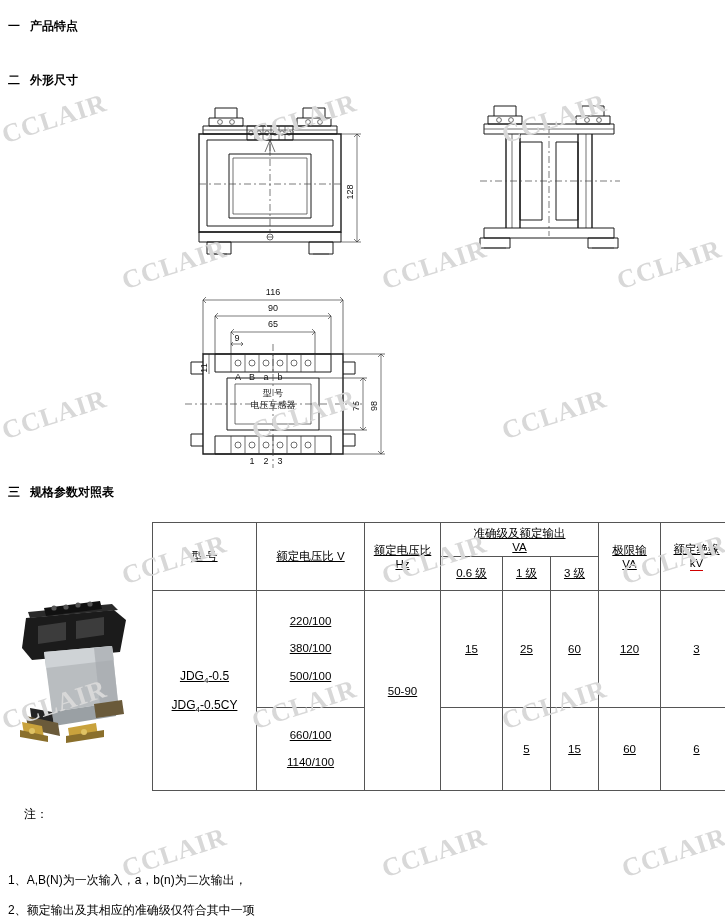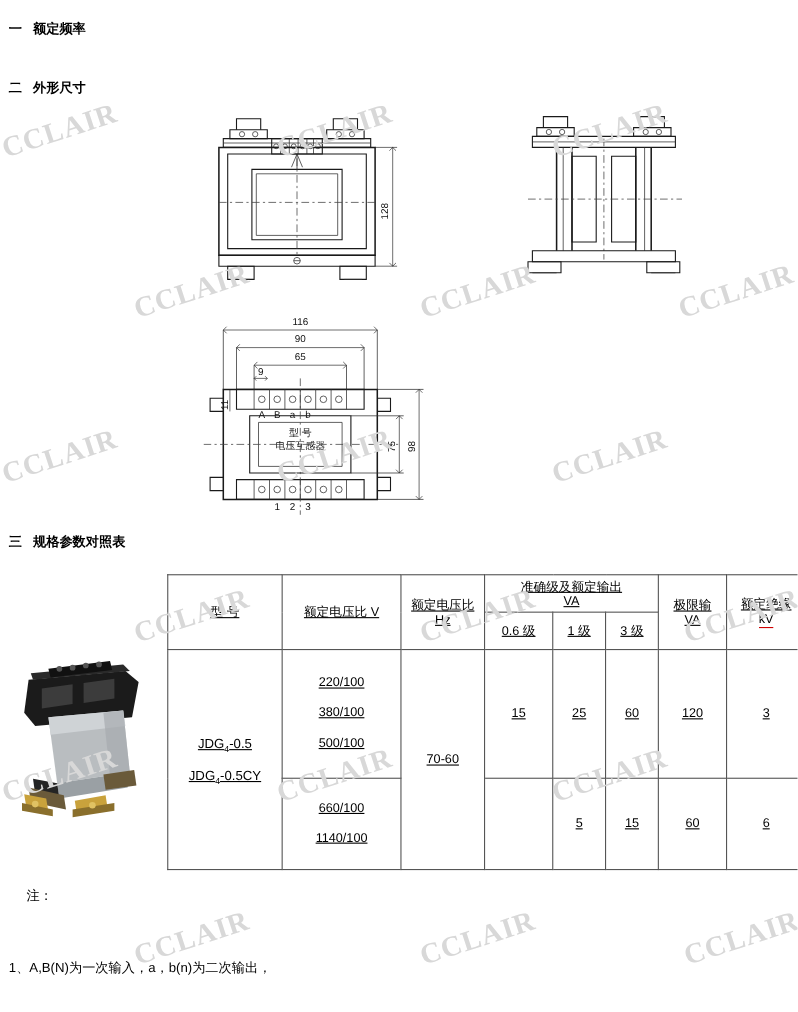--- a/index.html
+++ b/index.html
@@ -103,21 +103,21 @@
     font-size: 12px;
     white-space: nowrap;
   }
 </style>
 </head>
 <body>
 
 <div class="page">
 
   <div class="sec" style="left:8px; top:18px;">
-    <span class="num">一</span><span>额定频率</span>
+    <span class="num">一</span><span>产品特点</span>
   </div>
 
 
   <div class="sec" style="left:8px; top:72px;">
     <span class="num">二</span><span>外形尺寸</span>
   </div>
 
   <div class="draw" style="left:185px; top:96px;">
     <svg width="200" height="170" viewBox="0 0 200 170">
 
@@ -361,21 +361,21 @@
       <tr>
         <td rowspan="2" class="model-cell">
           <div><span>JDG</span><span class="sub">4</span><span>-0.5</span></div>
           <div><span>JDG</span><span class="sub">4</span><span>-0.5CY</span></div>
         </td>
         <td class="volts" style="height:112px">
           <div>220/100</div>
           <div>380/100</div>
           <div>500/100</div>
         </td>
-        <td rowspan="2">70-60</td>
+        <td rowspan="2">50-90</td>
         <td>15</td>
         <td>25</td>
         <td>60</td>
         <td>120</td>
         <td>3</td>
       </tr>
       <tr>
         <td class="volts" style="height:78px">
           <div>660/100</div>
           <div>1140/100</div>
@@ -384,20 +384,21 @@
         <td>5</td>
         <td>15</td>
         <td>60</td>
         <td>6</td>
       </tr>
     </tbody>
   </table>
 
   <div class="note" style="left:24px; top:806px;">注：</div>
   <div class="note" style="left:8px; top:852px;margin-top:20px;">1、A,B(N)为一次输入，a，b(n)为二次输出，</div>
+  <div class="note" style="left:8px; top:902px;">2、额定输出及其相应的准确级仅符合其中一项</div>
 
   <div class="wm" style="left:0px; top:104px;">CCLAIR</div>
   <div class="wm" style="left:250px; top:104px;">CCLAIR</div>
   <div class="wm" style="left:500px; top:104px;">CCLAIR</div>
   <div class="wm" style="left:120px; top:250px;">CCLAIR</div>
   <div class="wm" style="left:380px; top:250px;">CCLAIR</div>
   <div class="wm" style="left:615px; top:250px;">CCLAIR</div>
   <div class="wm" style="left:0px; top:400px;">CCLAIR</div>
   <div class="wm" style="left:250px; top:400px;">CCLAIR</div>
   <div class="wm" style="left:500px; top:400px;">CCLAIR</div>

